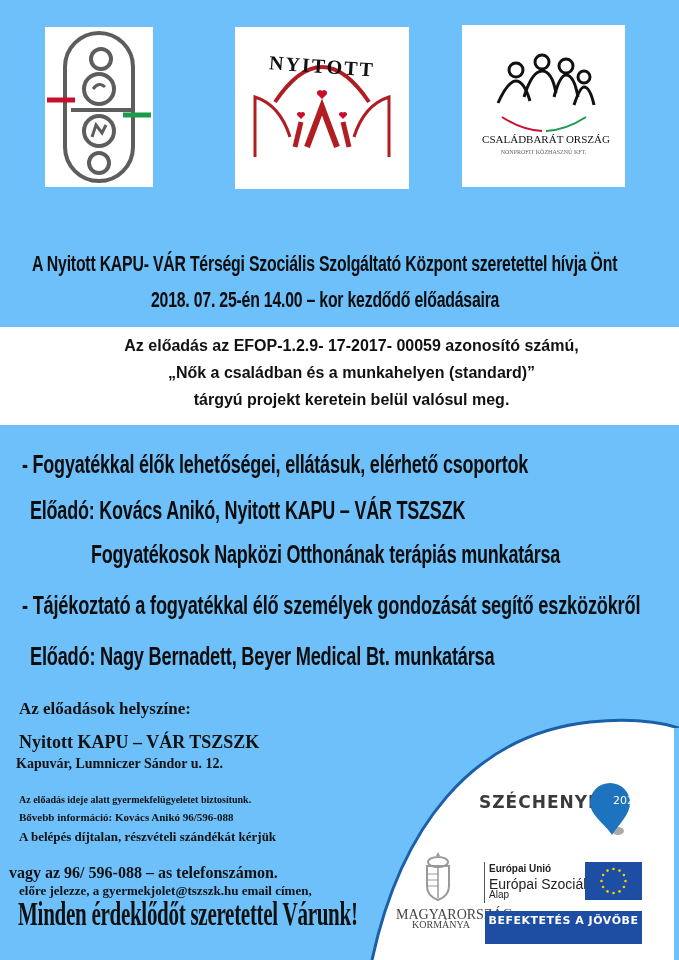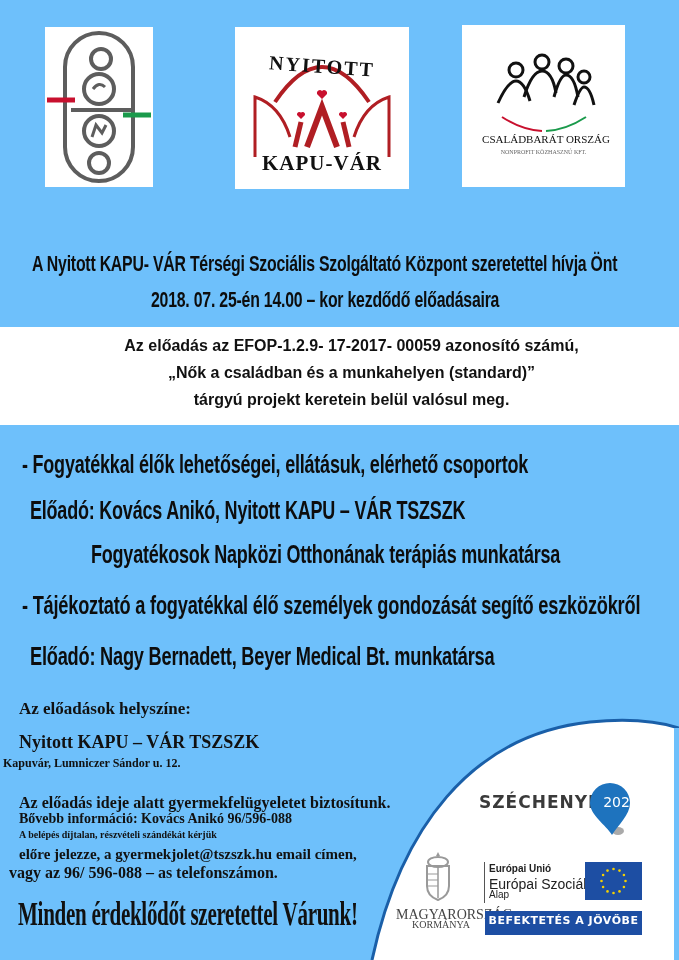--- a/index.html
+++ b/index.html
@@ -43,21 +43,20 @@
     <path d="M154 130 L154 70 Q129 78 119 110" fill="none" stroke="#b01e23" stroke-width="3"></path>
     <path d="M40 75 Q87 5 134 75" fill="none" stroke="#b01e23" stroke-width="4"></path>
     <path d="M72 120 L87 80 L102 120" fill="none" stroke="#b01e23" stroke-width="6"></path>
     <path d="M60 120 L66 95" fill="none" stroke="#b01e23" stroke-width="5"></path>
     <path d="M114 120 L108 95" fill="none" stroke="#b01e23" stroke-width="5"></path>
     <path d="M87 72 l-5 -5 a3 3 0 0 1 5 -3 a3 3 0 0 1 5 3 z" fill="#c8102e"></path>
     <path d="M66 92 l-4 -4 a2.5 2.5 0 0 1 4 -2.5 a2.5 2.5 0 0 1 4 2.5 z" fill="#c8102e"></path>
     <path d="M108 92 l-4 -4 a2.5 2.5 0 0 1 4 -2.5 a2.5 2.5 0 0 1 4 2.5 z" fill="#c8102e"></path>
   </svg>
   <div class="abs serif" style="left:0; top:28px; width:174px; text-align:center; font-size:20px; letter-spacing:2px; transform:rotate(4deg);">NYITOTT</div>
-  <div class="abs serif" style="left:0; top:124px; width:174px; text-align:center; font-size:21px; letter-spacing:1px;">KAPU-VÁR</div>
 </div>
 
 <div class="logo" style="left:462px; top:25px; width:163px; height:162px;">
   <svg width="163" height="162" viewBox="0 0 163 162">
     <g fill="none" stroke="#111" stroke-width="3">
       <circle cx="54" cy="45" r="7"></circle>
         <circle cx="80" cy="37" r="7"></circle>
         <circle cx="104" cy="41" r="7"></circle>
         <circle cx="122" cy="52" r="6"></circle>
       <path d="M36 78 q10 -22 18 -22 q8 0 14 20"></path>
@@ -95,39 +94,39 @@
 </div>
 <div class="abs" style="left:22px; top:590px;">
   <span class="cond" style="font-size:26px; transform:scaleX(0.70); letter-spacing:-0.3px;">- Tájékoztató a fogyatékkal élő személyek gondozását segítő eszközökről</span>
 </div>
 <div class="abs" style="left:30px; top:641px;">
   <span class="cond" style="font-size:26px; transform:scaleX(0.70); letter-spacing:-0.3px;">Előadó: Nagy Bernadett, Beyer Medical Bt. munkatársa</span>
 </div>
 
 <div class="abs serif" style="left:19px; top:699px; font-size:17px;">Az előadások helyszíne:</div>
 <div class="abs serif" style="left:19px; top:732px; font-size:18px;">Nyitott KAPU – VÁR TSZSZK</div>
-<div class="abs serif" style="left:3px; top:756px; font-size:12px;">Kapuvár, Lumniczer Sándor u. 12.</div>
+<div class="abs serif" style="left:16px; top:756px; font-size:14px;">Kapuvár, Lumniczer Sándor u. 12.</div>
 
-<div class="abs serif" style="left:19px; top:794px; font-size:16px;">Az előadás ideje alatt gyermekfelügyeletet biztosítunk.</div>
-<div class="abs serif" style="left:19px; top:811px; font-size:14px;">Bővebb információ: Kovács Anikó 96/596-088</div>
-<div class="abs serif" style="left:19px; top:829px; font-size:10px;">A belépés díjtalan, részvételi szándékát kérjük</div>
-<div class="abs serif" style="left:19px; top:846px; font-size:15px;">előre jelezze, a gyermekjolet@tszszk.hu email címen,</div>
+<div class="abs serif" style="left:19px; top:794px; font-size:10px;">Az előadás ideje alatt gyermekfelügyeletet biztosítunk.</div>
+<div class="abs serif" style="left:19px; top:811px; font-size:11px;">Bővebb információ: Kovács Anikó 96/596-088</div>
+<div class="abs serif" style="left:19px; top:829px; font-size:13px;">A belépés díjtalan, részvételi szándékát kérjük</div>
+<div class="abs serif" style="left:19px; top:883px; font-size:13px;">előre jelezze, a gyermekjolet@tszszk.hu email címen,</div>
 <div class="abs serif" style="left:9px; top:864px; font-size:16px;">vagy az 96/ 596-088 – as telefonszámon.</div>
 
 <div class="abs" style="left:18px; top:895px;">
   <span class="serif" style="display:inline-block; font-size:34px; transform:scaleX(0.62); transform-origin:left center; letter-spacing:-0.5px;">Minden érdeklődőt szeretettel Várunk!</span>
 </div>
 
 <div class="abs" style="left:479px; top:792px; font-size:17px; font-weight:bold; color:#3a3a3a; letter-spacing:1px; font-family:'DejaVu Sans', sans-serif;">SZÉCHENYI</div>
 <div class="abs" style="left:588px; top:781px; width:44px; height:56px;">
   <svg width="44" height="56" viewBox="0 0 44 56">
     <ellipse cx="30" cy="50" rx="6" ry="4" fill="#aaa"></ellipse>
     <path d="M22 2 a20 20 0 0 1 20 20 c0 12 -12 22 -18 32 c-6 -10 -22 -20 -22 -32 a20 20 0 0 1 20 -20 z" fill="#1e73be"></path>
   </svg>
-  <span class="abs" style="left:7px; top:13px; width:52px; text-align:center; color:#fff; font-size:14px; font-family:'DejaVu Sans', sans-serif;">2020</span>
+  <span class="abs" style="left:13px; top:13px; width:52px; text-align:center; color:#fff; font-size:11px; font-family:'DejaVu Sans', sans-serif;">2020</span>
 </div>
 
 <div class="abs" style="left:424px; top:850px; width:28px; height:52px;">
   <svg width="28" height="52" viewBox="0 0 28 52">
     <path d="M14 2 l2 4 l-4 0 z" fill="#999"></path>
     <ellipse cx="14" cy="12" rx="10" ry="5" fill="none" stroke="#999" stroke-width="2"></ellipse>
     <path d="M3 16 h22 v20 q0 10 -11 14 q-11 -4 -11 -14 z" fill="none" stroke="#999" stroke-width="2"></path>
     <line x1="14" y1="16" x2="14" y2="48" stroke="#999" stroke-width="1.5"></line>
     <line x1="3" y1="24" x2="14" y2="24" stroke="#999"></line>
       <line x1="3" y1="30" x2="14" y2="30" stroke="#999"></line>
@@ -153,13 +152,13 @@
         <circle cx="34.5" cy="29.4" r="1.3"></circle>
         <circle cx="28.5" cy="31" r="1.3"></circle>
         <circle cx="22.5" cy="29.4" r="1.3"></circle>
       <circle cx="18.1" cy="25" r="1.3"></circle>
         <circle cx="16.5" cy="19" r="1.3"></circle>
         <circle cx="18.1" cy="13" r="1.3"></circle>
         <circle cx="22.5" cy="8.6" r="1.3"></circle>
     </g>
   </svg>
 </div>
-<div class="abs" style="left:485px; top:911px; width:157px; height:24px; background:#1d4ea3; color:#fff; font-size:11px; font-weight:bold; text-align:center; line-height:19px; letter-spacing:0.5px; font-family:'DejaVu Sans', sans-serif;">BEFEKTETÉS A JÖVŐBE</div>
+<div class="abs" style="left:485px; top:911px; width:157px; height:33px; background:#1d4ea3; color:#fff; font-size:11px; font-weight:bold; text-align:center; line-height:19px; letter-spacing:0.5px; font-family:'DejaVu Sans', sans-serif;">BEFEKTETÉS A JÖVŐBE</div>
 
 </body></html>

